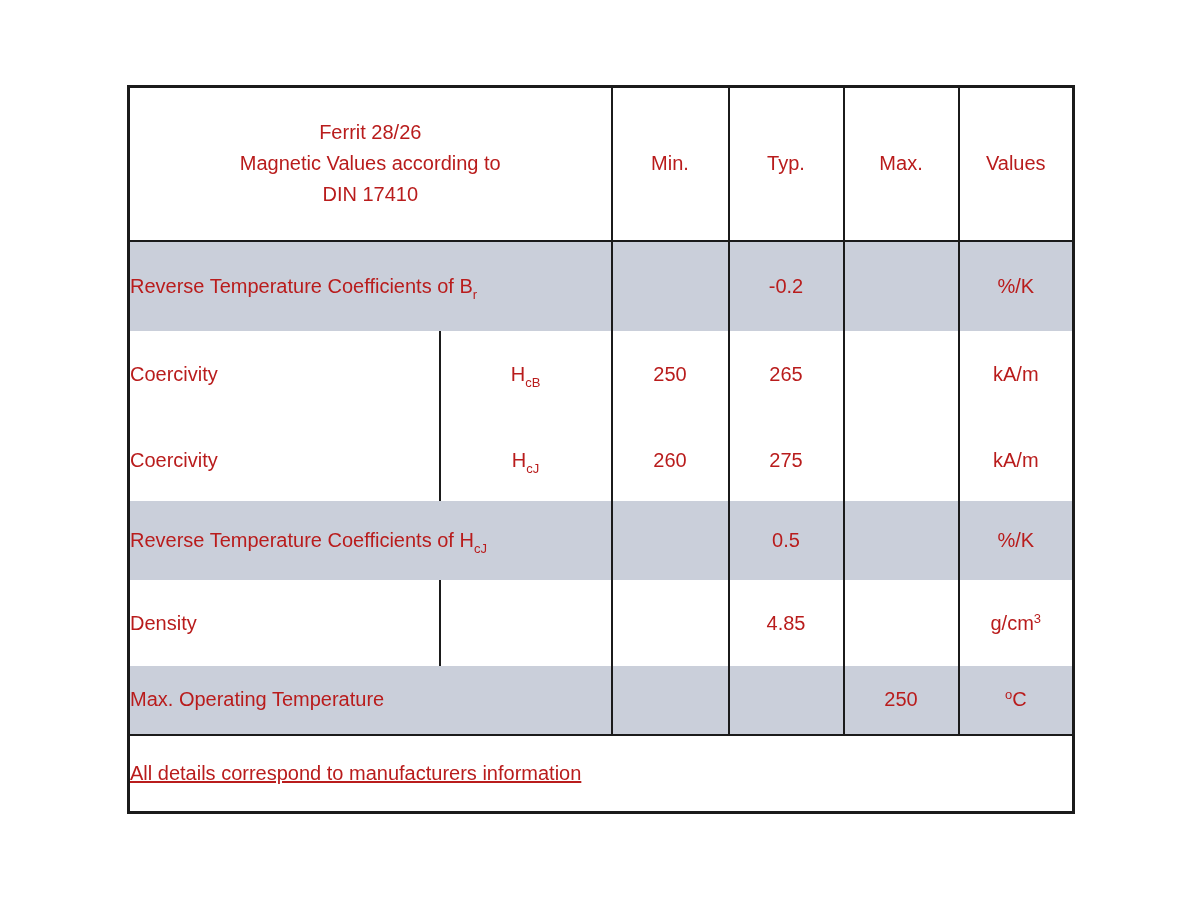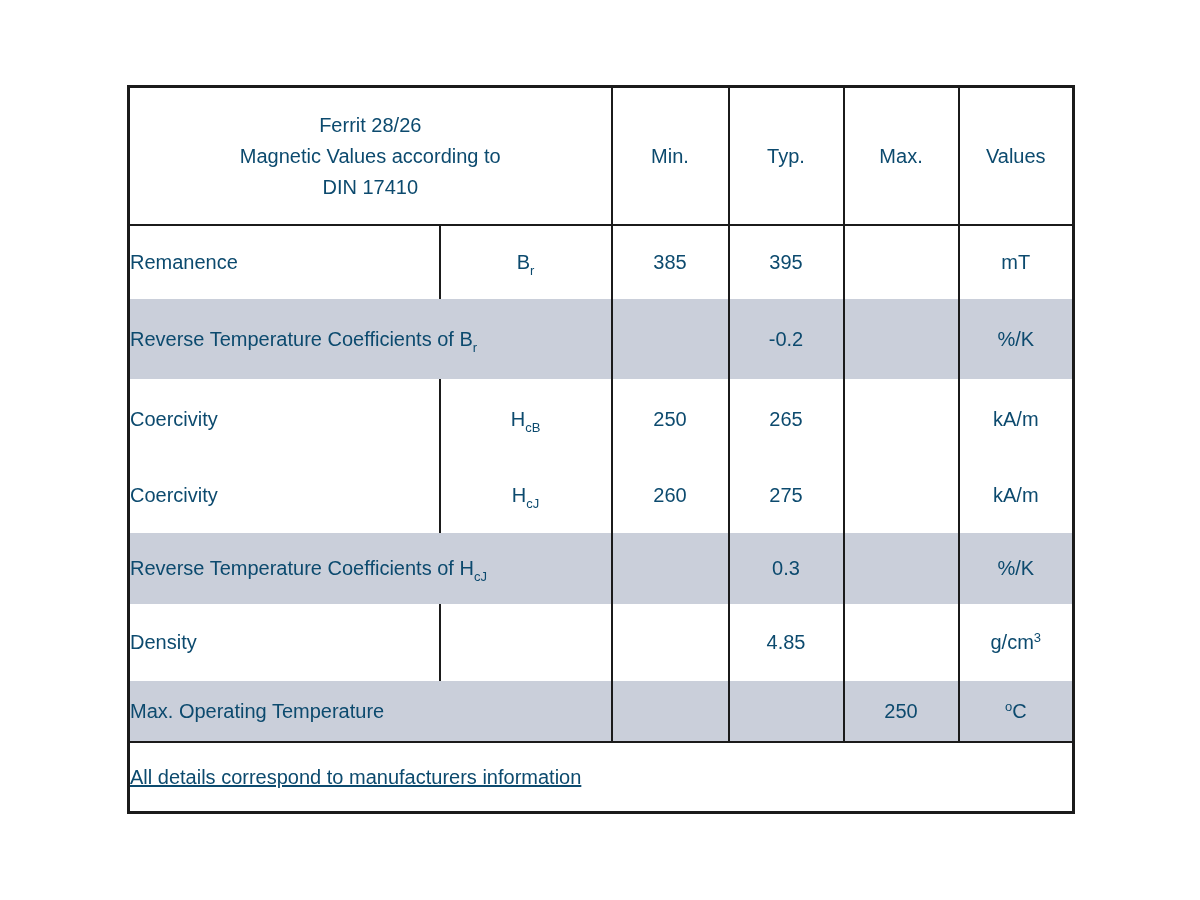--- a/index.html
+++ b/index.html
@@ -21,21 +21,21 @@
     left: 127px;
     top: 85px;
   }
   table.spec {
     border-collapse: collapse;
     table-layout: fixed;
     width: 945px;
     height: 729px;
     border: 3px solid #1b1b1b;
     font-size: 20px;
-    color: #0c4a6e;
+    color: #b91c1c;
   }
   table.spec td {
     padding: 0;
     vertical-align: middle;
     font-weight: 400;
     overflow: hidden;
   }
   
   col.c-label  { width: 311px; }
   col.c-symbol { width: 172px; }
@@ -98,28 +98,20 @@
           <div>Magnetic Values according to</div>
           <div>DIN 17410</div>
         </td>
         <td class="cell-center vline hline-bottom">Min.</td>
         <td class="cell-center vline hline-bottom">Typ.</td>
         <td class="cell-center vline hline-bottom">Max.</td>
         <td class="cell-center vline hline-bottom">Values</td>
       </tr>
 
 
-      <tr class="r-reman">
-        <td class="cell-left">Remanence</td>
-        <td class="cell-center vline"><span>B</span><sub class="sm">r</sub></td>
-        <td class="cell-center vline">385</td>
-        <td class="cell-center vline">395</td>
-        <td class="cell-center vline"></td>
-        <td class="cell-center vline">mT</td>
-      </tr>
 
       <tr class="r-revbr">
         <td colspan="2" class="shaded cell-left"><span>Reverse Temperature Coefficients of B</span><sub class="sm">r</sub></td>
         <td class="shaded cell-center vline"></td>
         <td class="shaded cell-center vline">-0.2</td>
         <td class="shaded cell-center vline"></td>
         <td class="shaded cell-center vline">%/K</td>
       </tr>
 
       <tr class="r-hcb">
@@ -136,21 +128,21 @@
         <td class="cell-center vline"><span>H</span><sub class="sm">cJ</sub></td>
         <td class="cell-center vline">260</td>
         <td class="cell-center vline">275</td>
         <td class="cell-center vline"></td>
         <td class="cell-center vline">kA/m</td>
       </tr>
 
       <tr class="r-revhcj">
         <td colspan="2" class="shaded cell-left"><span>Reverse Temperature Coefficients of H</span><sub class="sm">cJ</sub></td>
         <td class="shaded cell-center vline"></td>
-        <td class="shaded cell-center vline">0.3</td>
+        <td class="shaded cell-center vline">0.5</td>
         <td class="shaded cell-center vline"></td>
         <td class="shaded cell-center vline">%/K</td>
       </tr>
 
       <tr class="r-density">
         <td class="cell-left">Density</td>
         <td class="cell-center vline"></td>
         <td class="cell-center vline"></td>
         <td class="cell-center vline">4.85</td>
         <td class="cell-center vline"></td>

